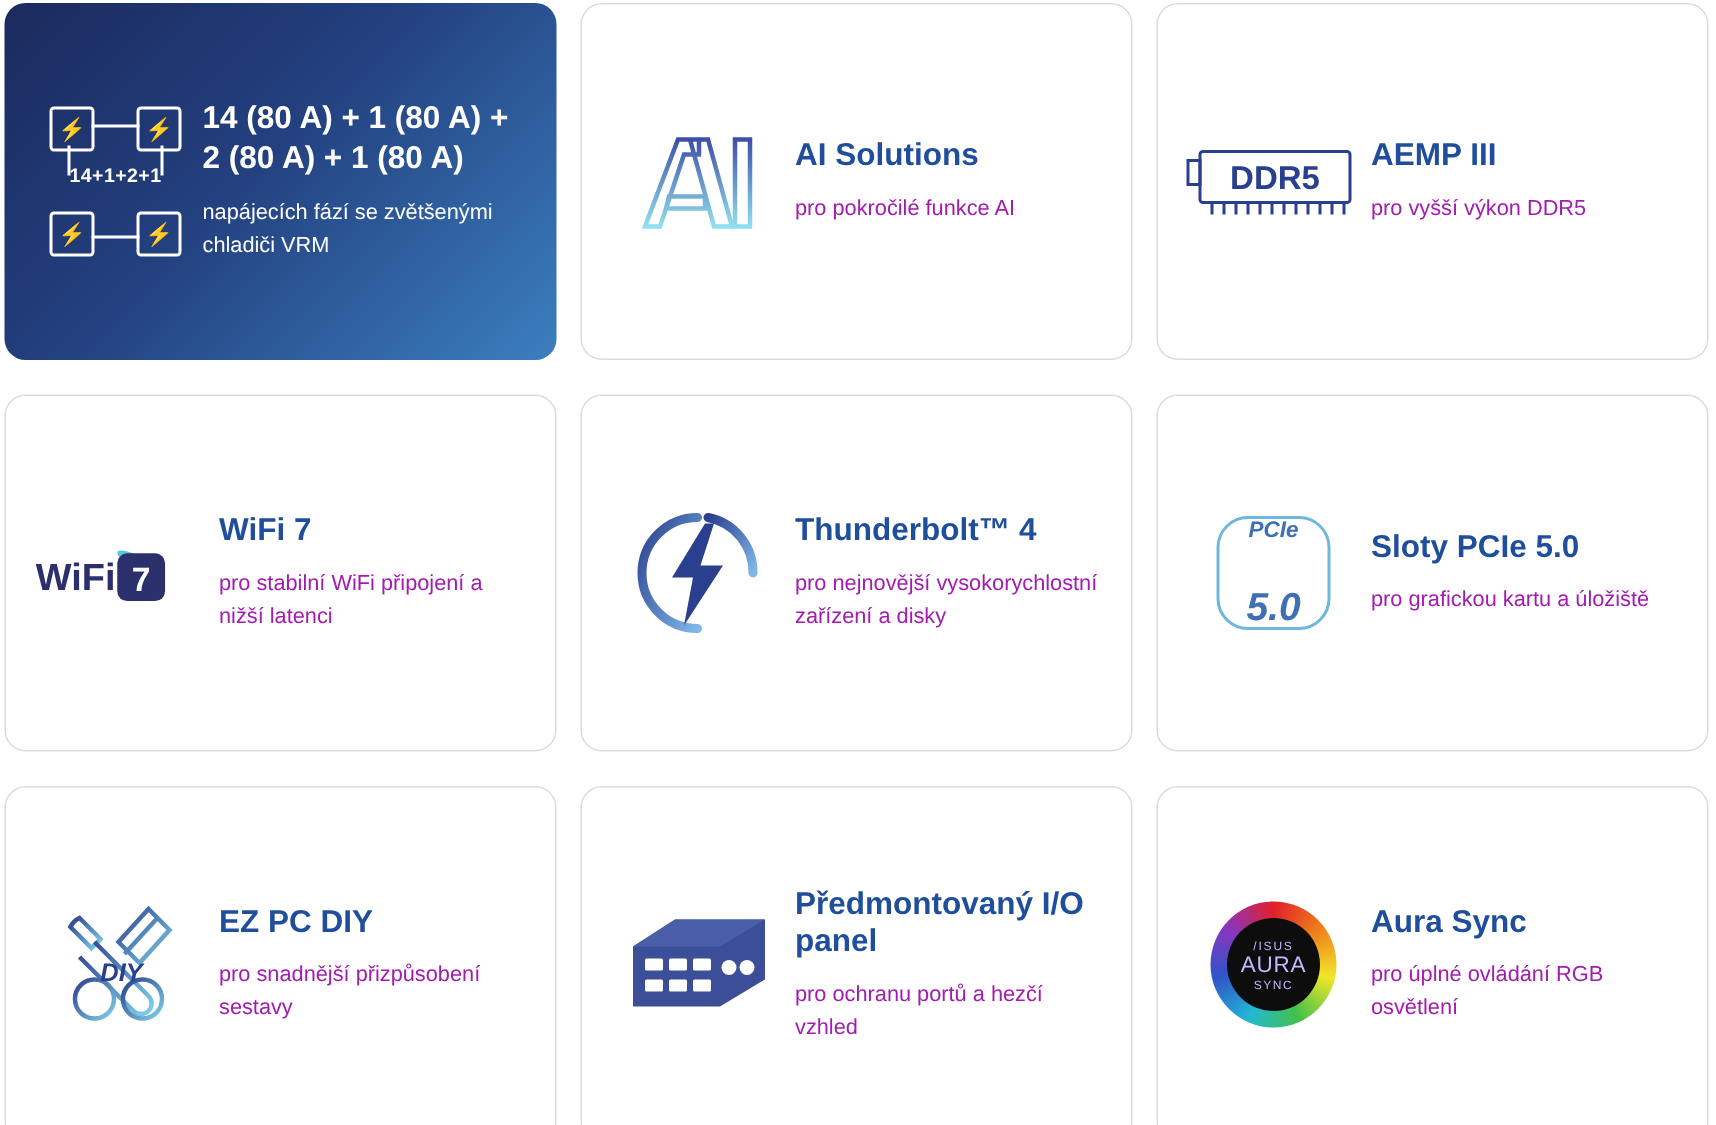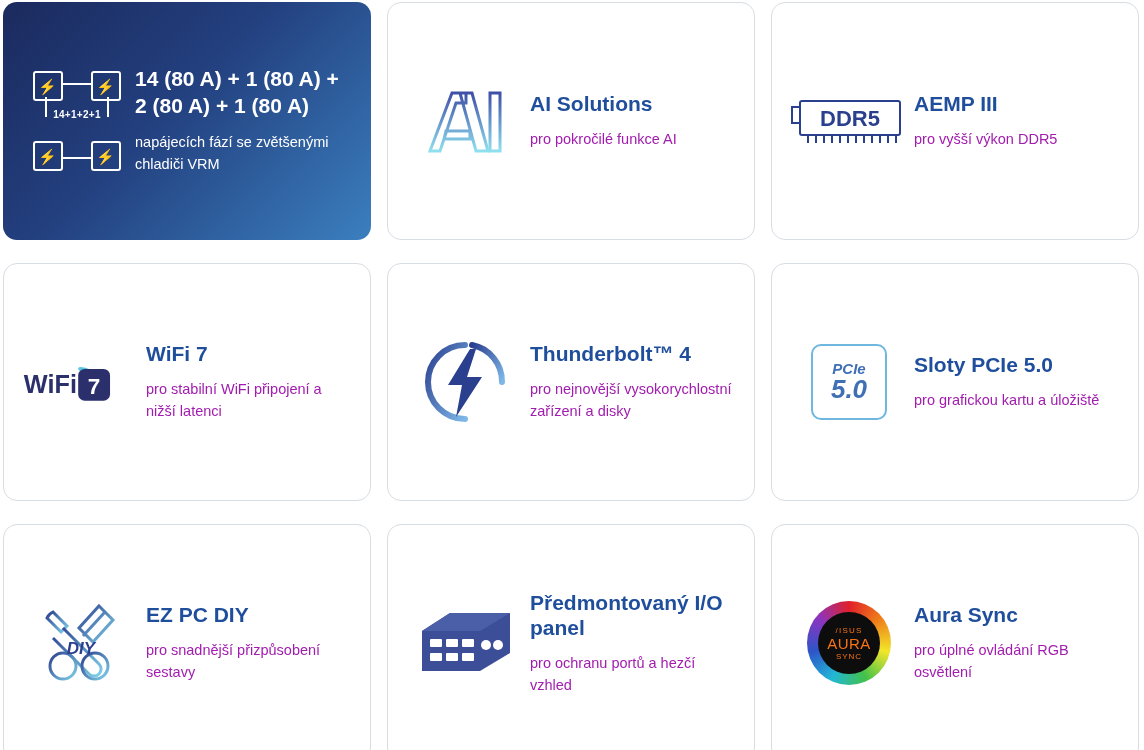--- a/index.html
+++ b/index.html
@@ -114,39 +114,39 @@
     background: #ffffff;
   }
   .vrm .vb1 { left: 14px; top: 28px; }
   .vrm .vb2 { right: 14px; top: 28px; }
   .vrm .vlabel {
     position: absolute;
     left: 0;
     right: 0;
     top: 40px;
     text-align: center;
-    font-size: 10px;
+    font-size: 13px;
     font-weight: bold;
     letter-spacing: 0.3px;
   }
   .ai-svg { display: block; }
   
   .ddr5 {
     width: 118px;
   }
   
   .pcie {
     width: 72px;
     height: 72px;
     border: 2px solid #6fb7de;
-    border-radius: 10px;
+    border-radius: 21px;
     display: flex;
     flex-direction: column;
     align-items: center;
-    justify-content: center;
+    justify-content: space-between;
     color: #3f6fb5;
   }
   .pcie .p1 {
     font-size: 15px;
     font-weight: bold;
     font-style: italic;
     line-height: 1;
   }
   .pcie .p2 {
     font-size: 26px;
@@ -167,21 +167,21 @@
   }
   .aura .inner {
     width: 62px;
     height: 62px;
     border-radius: 50%;
     background: #0d0d0d;
     display: flex;
     flex-direction: column;
     align-items: center;
     justify-content: center;
-    color: #f97316;
+    color: #c4b5fd;
   }
   .aura .brand {
     font-size: 8px;
     letter-spacing: 1.2px;
     margin-bottom: 1px;
   }
   .aura .a1 {
     font-size: 15px;
     font-weight: normal;
     letter-spacing: 0.5px;

